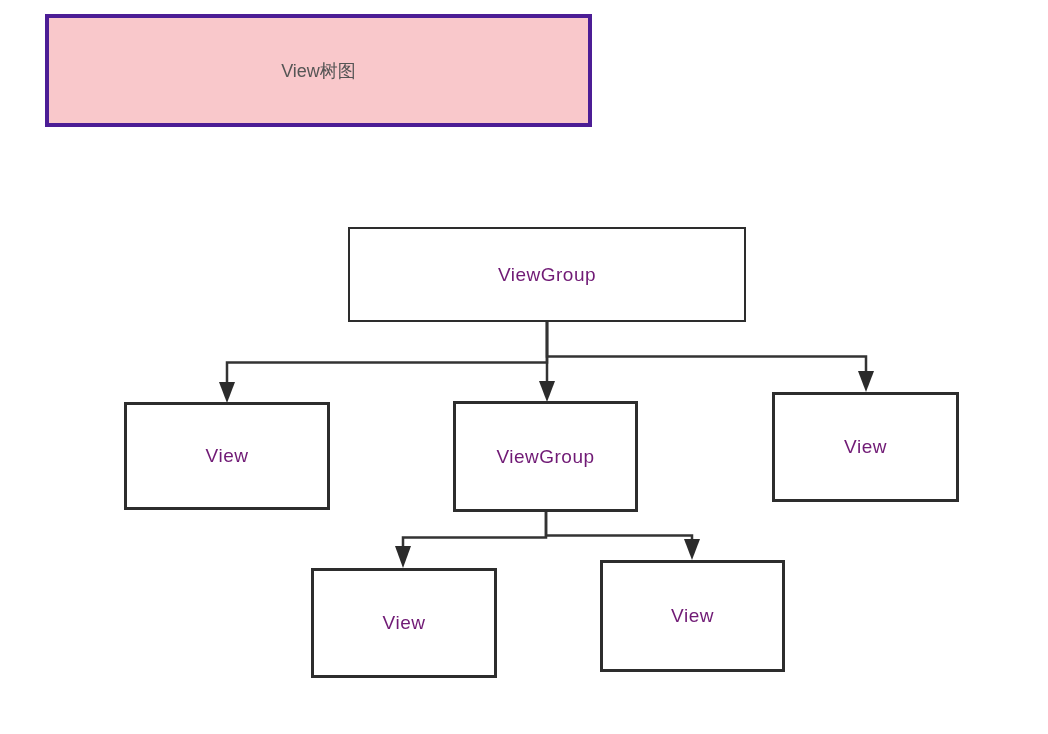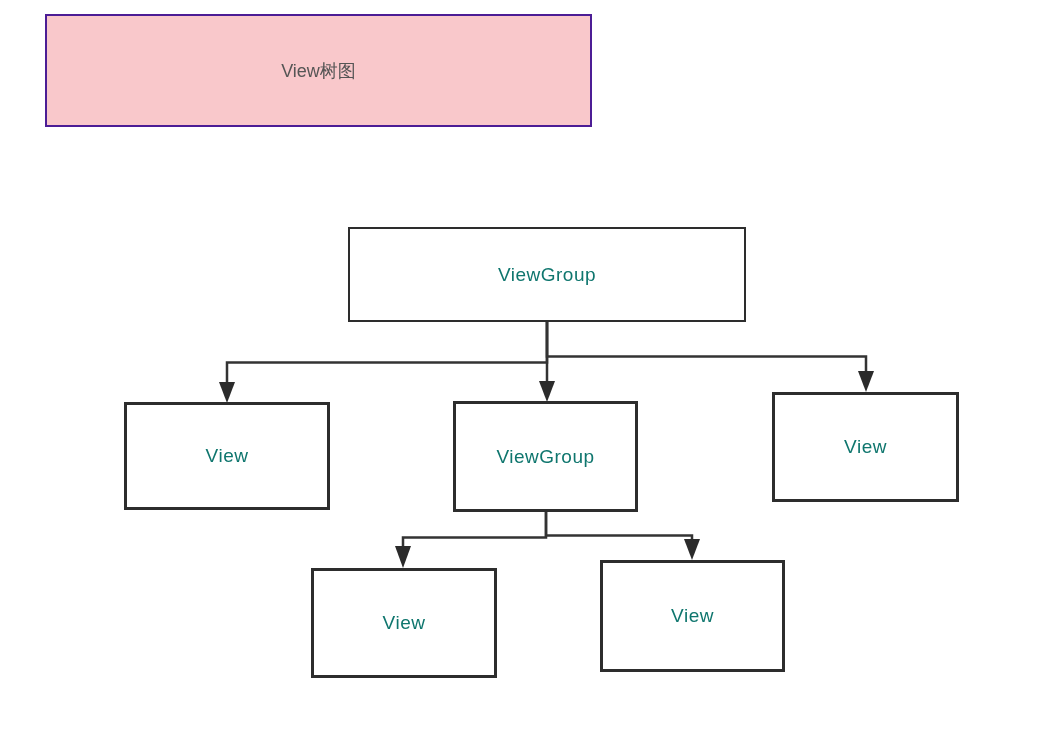--- a/index.html
+++ b/index.html
@@ -23,32 +23,32 @@
     height: 734px;
   }
   .node {
     position: absolute;
     background: #ffffff;
     border: 3px solid #2d2d2d;
     display: flex;
     align-items: center;
     justify-content: center;
     box-sizing: border-box;
-    color: #0f766e;
+    color: #701a75;
     font-size: 19px;
     letter-spacing: 0.5px;
   }
   .title-box {
     position: absolute;
     left: 45px;
     top: 14px;
     width: 547px;
     height: 113px;
     background: #f9c8cb;
-    border: 2px solid #4c1d95;
+    border: 4px solid #4c1d95;
     display: flex;
     align-items: center;
     justify-content: center;
     box-sizing: border-box;
     color: #555555;
     font-size: 18px;
   }
   .node-root        { left: 348px; top: 227px; width: 398px; height: 95px;  border-width: 2.5px; }
   .node-child-left  { left: 124px; top: 402px; width: 206px; height: 108px; }
   .node-child-center{ left: 453px; top: 401px; width: 185px; height: 111px; }

